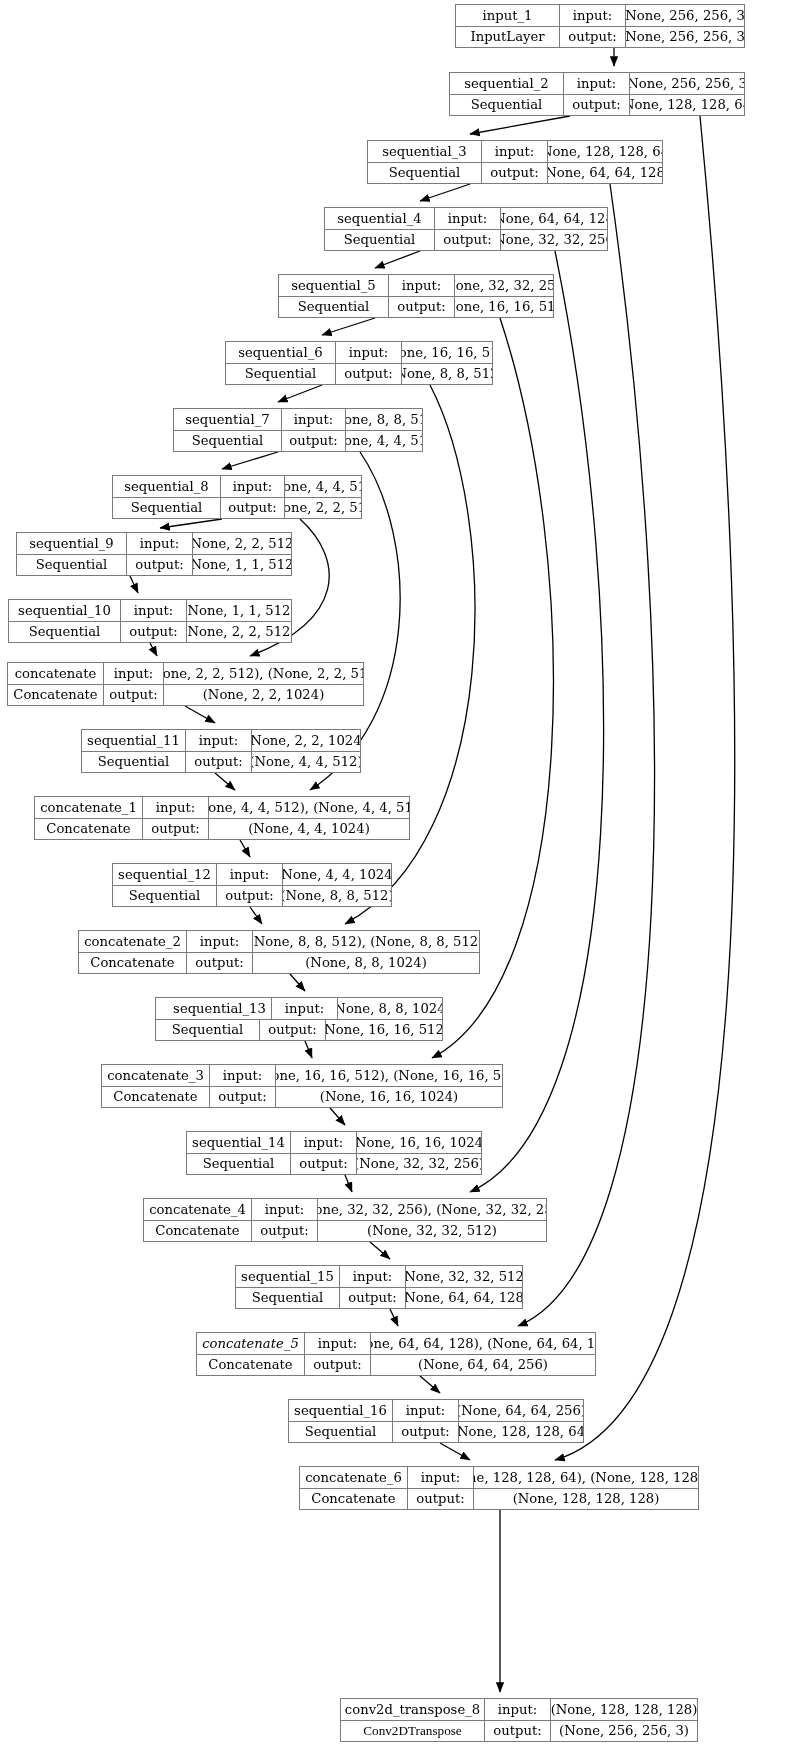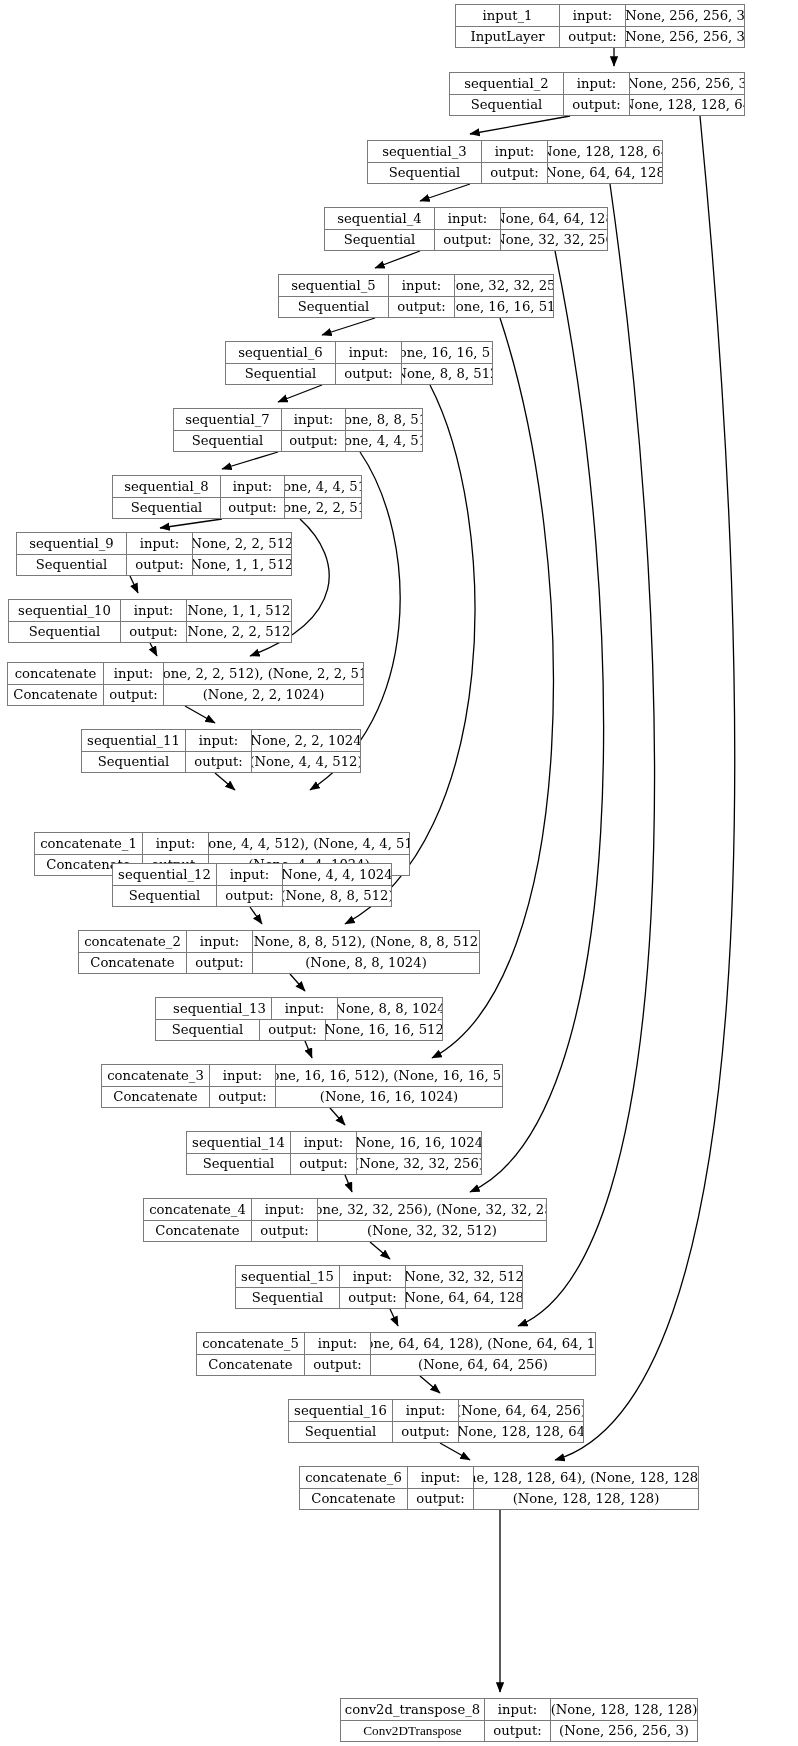--- a/index.html
+++ b/index.html
@@ -243,21 +243,21 @@
           <div class="cell name" style="width: 104px; flex: 0 0 104px; border-color: rgb(122, 122, 122);">sequential_11</div>
           <div class="cell io" style="width: 66px; flex: 0 0 66px; border-color: rgb(122, 122, 122);">input:</div>
           <div class="cell shape" style="flex: 1 1 auto;">(None, 2, 2, 1024)</div>
         </div>
         <div class="node-row">
           <div class="cell name" style="width: 104px; flex: 0 0 104px; border-color: rgb(122, 122, 122);">Sequential</div>
           <div class="cell io" style="width: 66px; flex: 0 0 66px; border-color: rgb(122, 122, 122);">output:</div>
           <div class="cell shape" style="flex: 1 1 auto;">(None, 4, 4, 512)</div>
         </div>
       </div>
-      <div class="node" style="left: 34px; top: 796px; width: 376px; height: 44px; border-color: rgb(122, 122, 122); margin-top: 36px;">
+      <div class="node" style="left: 34px; top: 796px; width: 376px; height: 44px; border-color: rgb(122, 122, 122);">
         <div class="node-row top">
           <div class="cell name" style="width: 108px; flex: 0 0 108px; border-color: rgb(122, 122, 122);">concatenate_1</div>
           <div class="cell io" style="width: 66px; flex: 0 0 66px; border-color: rgb(122, 122, 122);">input:</div>
           <div class="cell shape" style="flex: 1 1 auto;">[(None, 4, 4, 512), (None, 4, 4, 512)]</div>
         </div>
         <div class="node-row">
           <div class="cell name" style="width: 108px; flex: 0 0 108px; border-color: rgb(122, 122, 122);">Concatenate</div>
           <div class="cell io" style="width: 66px; flex: 0 0 66px; border-color: rgb(122, 122, 122);">output:</div>
           <div class="cell shape" style="flex: 1 1 auto;">(None, 4, 4, 1024)</div>
         </div>
@@ -341,21 +341,21 @@
           <div class="cell shape" style="flex: 1 1 auto;">(None, 32, 32, 512)</div>
         </div>
         <div class="node-row">
           <div class="cell name" style="width: 104px; flex: 0 0 104px; border-color: rgb(122, 122, 122);">Sequential</div>
           <div class="cell io" style="width: 66px; flex: 0 0 66px; border-color: rgb(122, 122, 122);">output:</div>
           <div class="cell shape" style="flex: 1 1 auto;">(None, 64, 64, 128)</div>
         </div>
       </div>
       <div class="node" style="left: 196px; top: 1332px; width: 400px; height: 44px; border-color: rgb(122, 122, 122);">
         <div class="node-row top">
-          <div class="cell name" style="width: 108px; flex: 0 0 108px; border-color: rgb(122, 122, 122);">concatenate_5</div>
+          <div class="cell name" style="width: 108px; flex: 0 0 108px; border-color: rgb(122, 122, 122); font-style: italic;">concatenate_5</div>
           <div class="cell io" style="width: 66px; flex: 0 0 66px; border-color: rgb(122, 122, 122);">input:</div>
           <div class="cell shape" style="flex: 1 1 auto;">[(None, 64, 64, 128), (None, 64, 64, 128)]</div>
         </div>
         <div class="node-row">
           <div class="cell name" style="width: 108px; flex: 0 0 108px; border-color: rgb(122, 122, 122);">Concatenate</div>
           <div class="cell io" style="width: 66px; flex: 0 0 66px; border-color: rgb(122, 122, 122);">output:</div>
           <div class="cell shape" style="flex: 1 1 auto;">(None, 64, 64, 256)</div>
         </div>
       </div>
       <div class="node" style="left: 288px; top: 1399px; width: 296px; height: 44px; border-color: rgb(122, 122, 122);">

